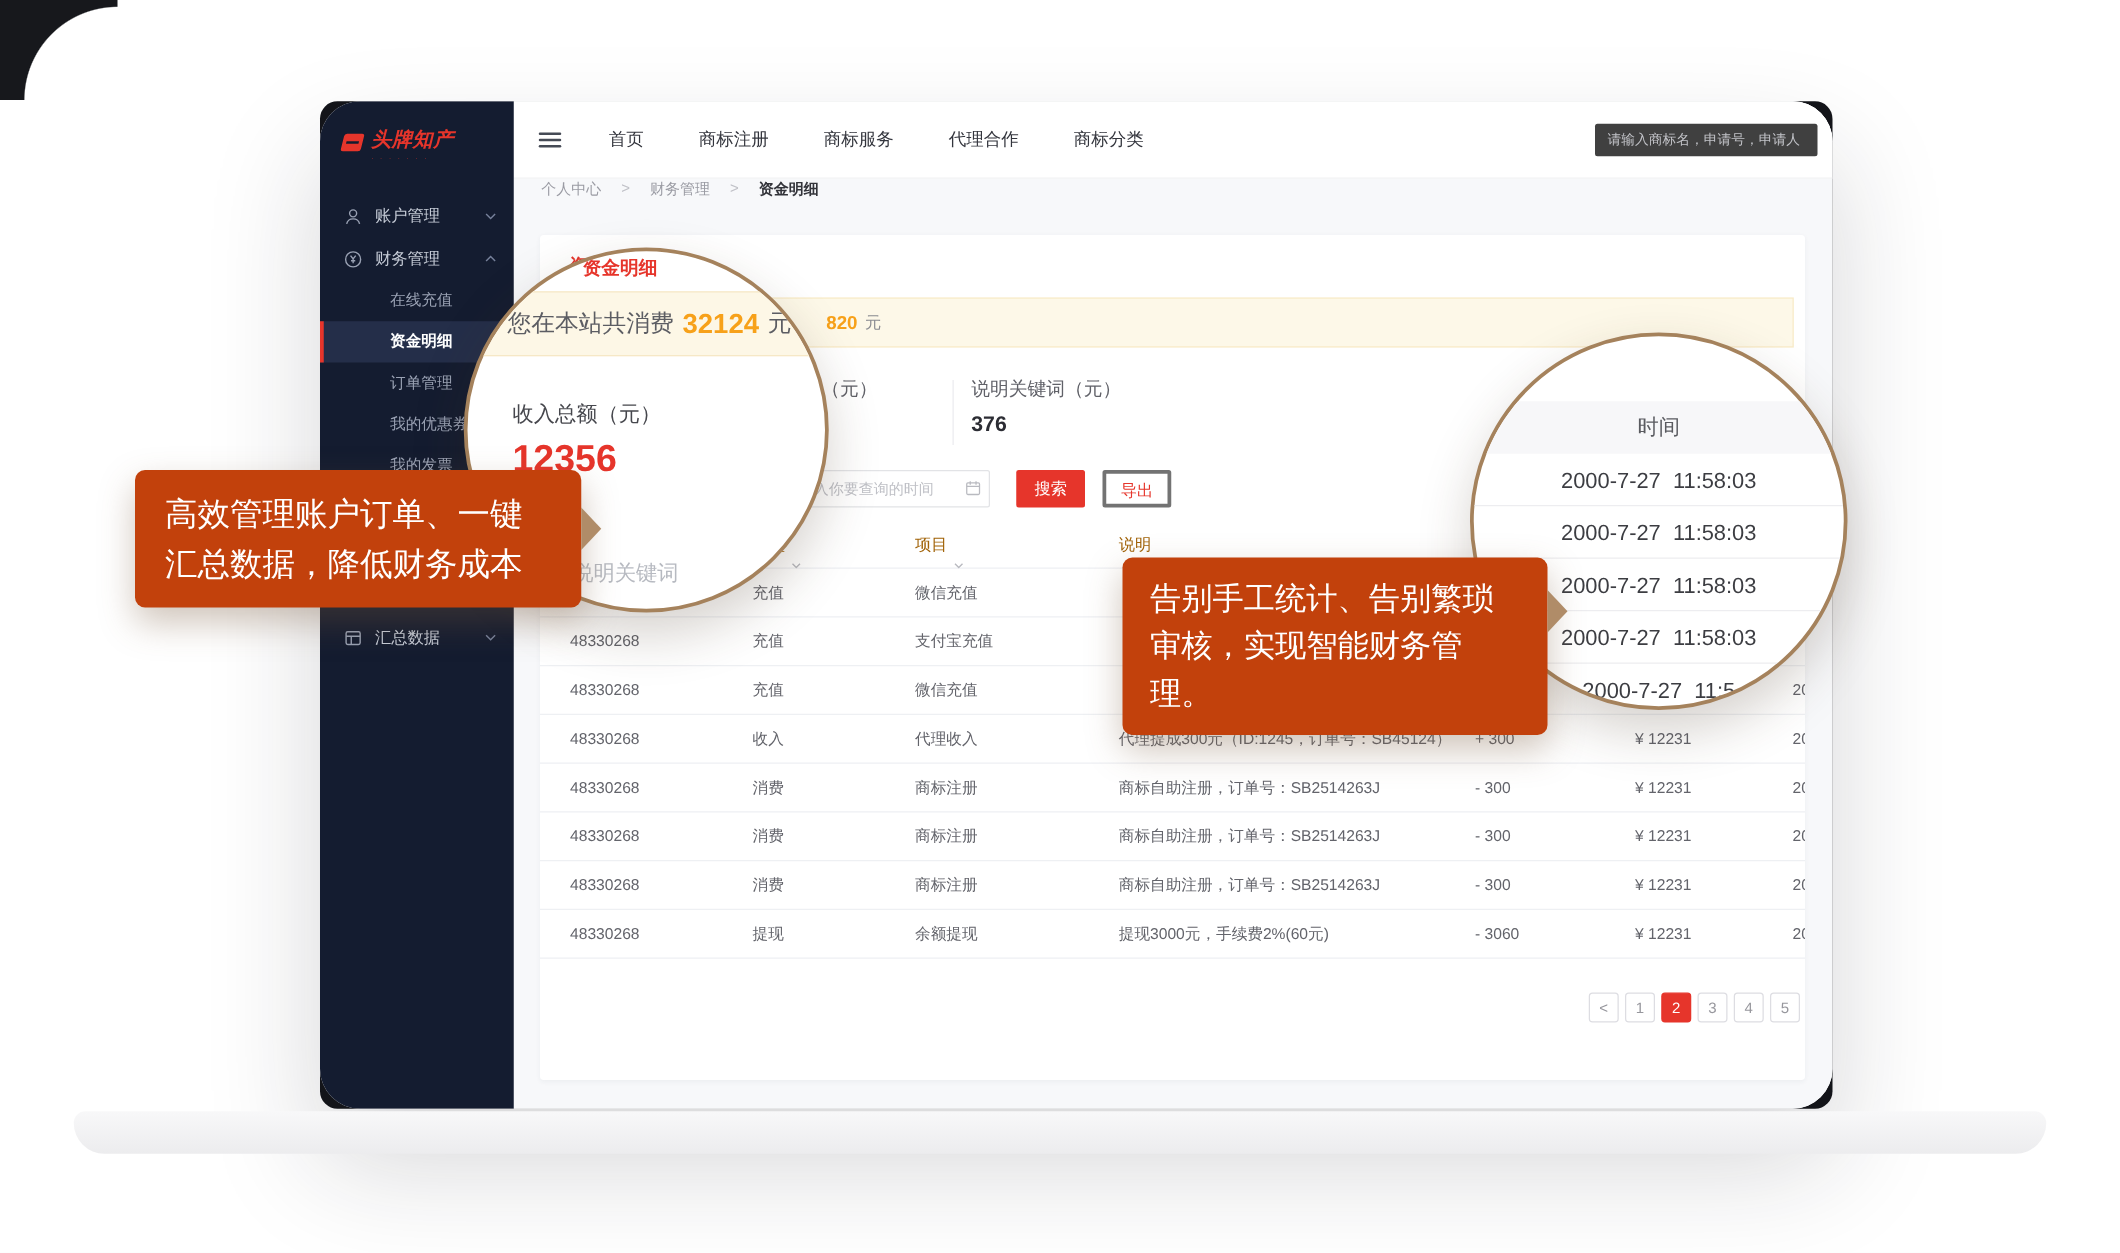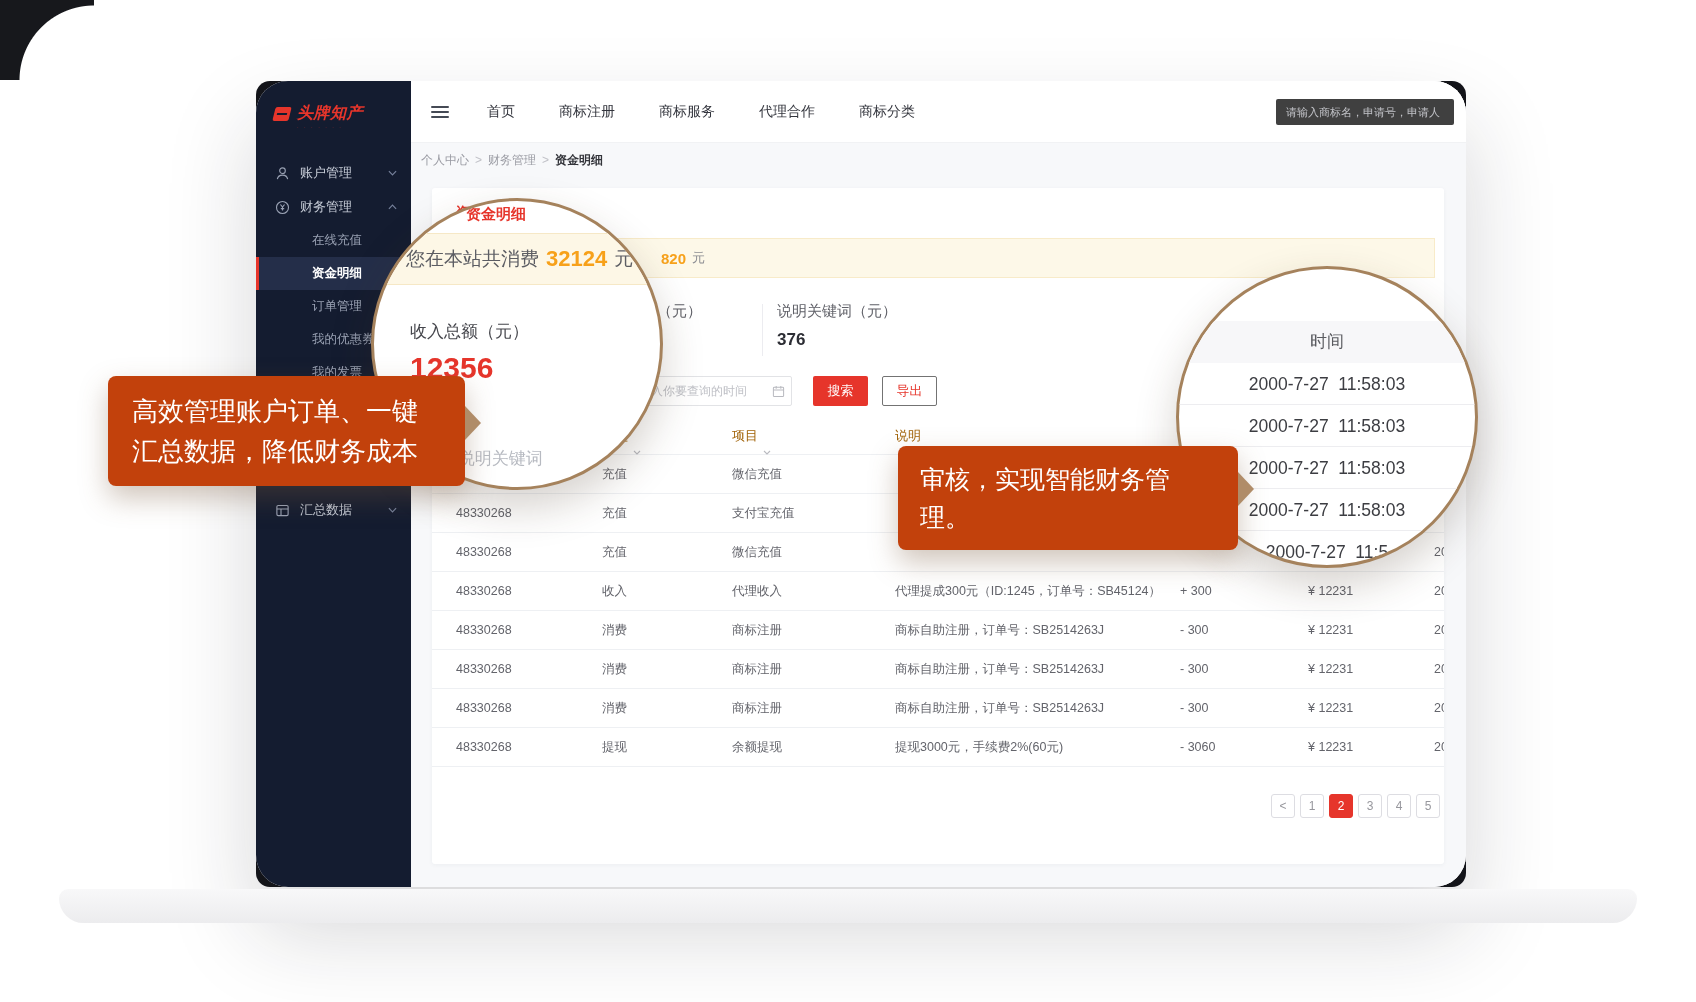--- a/index.html
+++ b/index.html
@@ -28,21 +28,21 @@
 .side-gap{margin-top:104px}
 
 .main{flex:1;display:flex;flex-direction:column;background:#f7f8fa;min-width:0}
 .topnav{height:62px;background:#fff;display:flex;align-items:center;border-bottom:1px solid #f1f2f4;flex:none}
 .burger{width:18px;margin-left:20px;display:flex;flex-direction:column;gap:3px;cursor:pointer}
 .burger i{height:2px;background:#454a55;border-radius:1px}
 .nav-tabs{display:flex;gap:44px;margin-left:38px}
 .nav-tab{font-size:14px;color:#33353d;cursor:pointer}
 .top-search{margin-left:auto;margin-right:12px;width:178px;height:26px;background:#404040;border:none;border-radius:2px;font-size:11px;color:#999;padding:0 10px;font-family:inherit;outline:none}
 .top-search::placeholder{color:#c2c3c8}
-.crumbs{height:34px;display:flex;align-items:center;padding-left:10px;font-size:12px;color:#9a9ba3;gap:6px;flex:none}
+.crumbs{height:34px;display:flex;align-items:flex-start;padding-left:22px;font-size:12px;color:#9a9ba3;gap:16px;flex:none}
 .bc-item{cursor:pointer}
 .bc-cur{color:#33343a;font-weight:bold}
 .bc-sep{color:#c0c1c7}
 .content{flex:1;position:relative}
 .card{position:absolute;left:21px;top:11px;width:1012px;height:676px;background:#fff;border-radius:3px;box-shadow:0 1px 4px rgba(40,50,80,.05);overflow:hidden}
 .card-title{position:absolute;left:24px;top:16px;color:#e6352b;font-size:14px;font-weight:bold}
 .banner{position:absolute;left:9px;right:9px;top:50px;height:40px;background:#fdf8e8;border:1px solid #f8ebc9;display:flex;align-items:center;padding-left:24px;font-size:15px;color:#5f6066}
 .bprefix{display:inline-block;width:195px}
 .bval{color:#f7a11a;font-weight:bold;margin-right:6px}
 .bunit{color:#8b8c92;font-size:13px}
@@ -53,21 +53,21 @@
 .s2{left:165px}
 .s3{left:345px}
 .vdiv{position:absolute;left:330px;top:116px;height:52px;width:1px;background:#ececf0}
 .finput{position:absolute;top:188px;height:30px;border:1px solid #e2e3e6;border-radius:2px;background:#fff;font-size:12px;color:#888;padding:0 10px;font-family:inherit;outline:none}
 .finput::placeholder{color:#bfc0c6}
 .fi1{left:24px;width:170px}
 .fi2{left:196px;width:164px;padding-right:28px}
 .cal{position:absolute;left:340px;top:196px;color:#b9bac0;pointer-events:none}
 .btn{position:absolute;top:188px;height:30px;border-radius:2px;font-size:13px;text-align:center;line-height:30px;cursor:pointer}
 .btn-search{left:381px;width:55px;background:#e6352b;color:#fff}
-.btn-export{left:450px;width:55px;background:#fff;border:1px solid #737373;color:#e6352b;line-height:28px}
+.btn-export{left:450px;width:55px;background:#fff;border:3px solid #737373;color:#e6352b;line-height:28px}
 .table{position:absolute;left:0;right:0;top:228px}
 .thead{height:39px;border-bottom:1px solid #eef0f3;position:relative}
 .trow{position:relative;height:39px;border-bottom:1px solid #eef0f3}
 .cell{position:absolute;line-height:39px;font-size:12.5px;color:#63646b;white-space:pre}
 .thead .cell{font-size:13px;color:#a16207;display:flex;align-items:flex-end}
 .c1{left:24px}.c2{left:170px}.c3{left:300px}.c4{left:463px}.c5{left:748px}.c6{left:876px}.c7{left:1002px}
 .sort{margin-left:5px;color:#b9bac0;display:flex}
 .pager{position:absolute;left:839px;top:606px;display:flex;gap:5px}
 .pbox{width:24px;height:24px;border:1px solid #dddde2;border-radius:3px;color:#97979d;font-size:12px;text-align:center;line-height:22px;background:#fff;cursor:pointer;flex:none}
 .pactive{background:#e6352b;border-color:#e6352b;color:#fff}
@@ -345,16 +345,17 @@
         <div class="ztime">2000-7-27  11:58:03</div>
         <div class="ztime">2000-7-27  11:5</div>
       </div>
   </div>
 
   <div class="tip tip-left">
     <div>高效管理账户订单、一键</div>
     <div>汇总数据，降低财务成本</div>
   </div>
   <div class="tip tip-right">
+    <div>告别手工统计、告别繁琐</div>
     <div>审核，实现智能财务管</div>
     <div>理。</div>
   </div>
 </div>
 
 </body></html>

